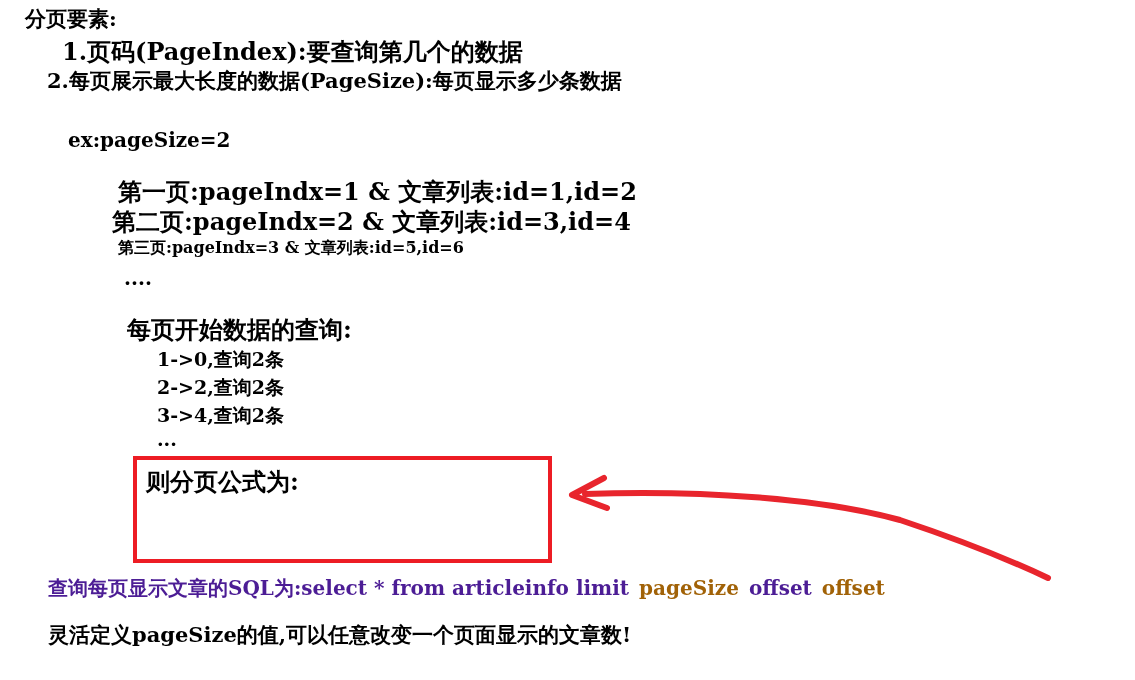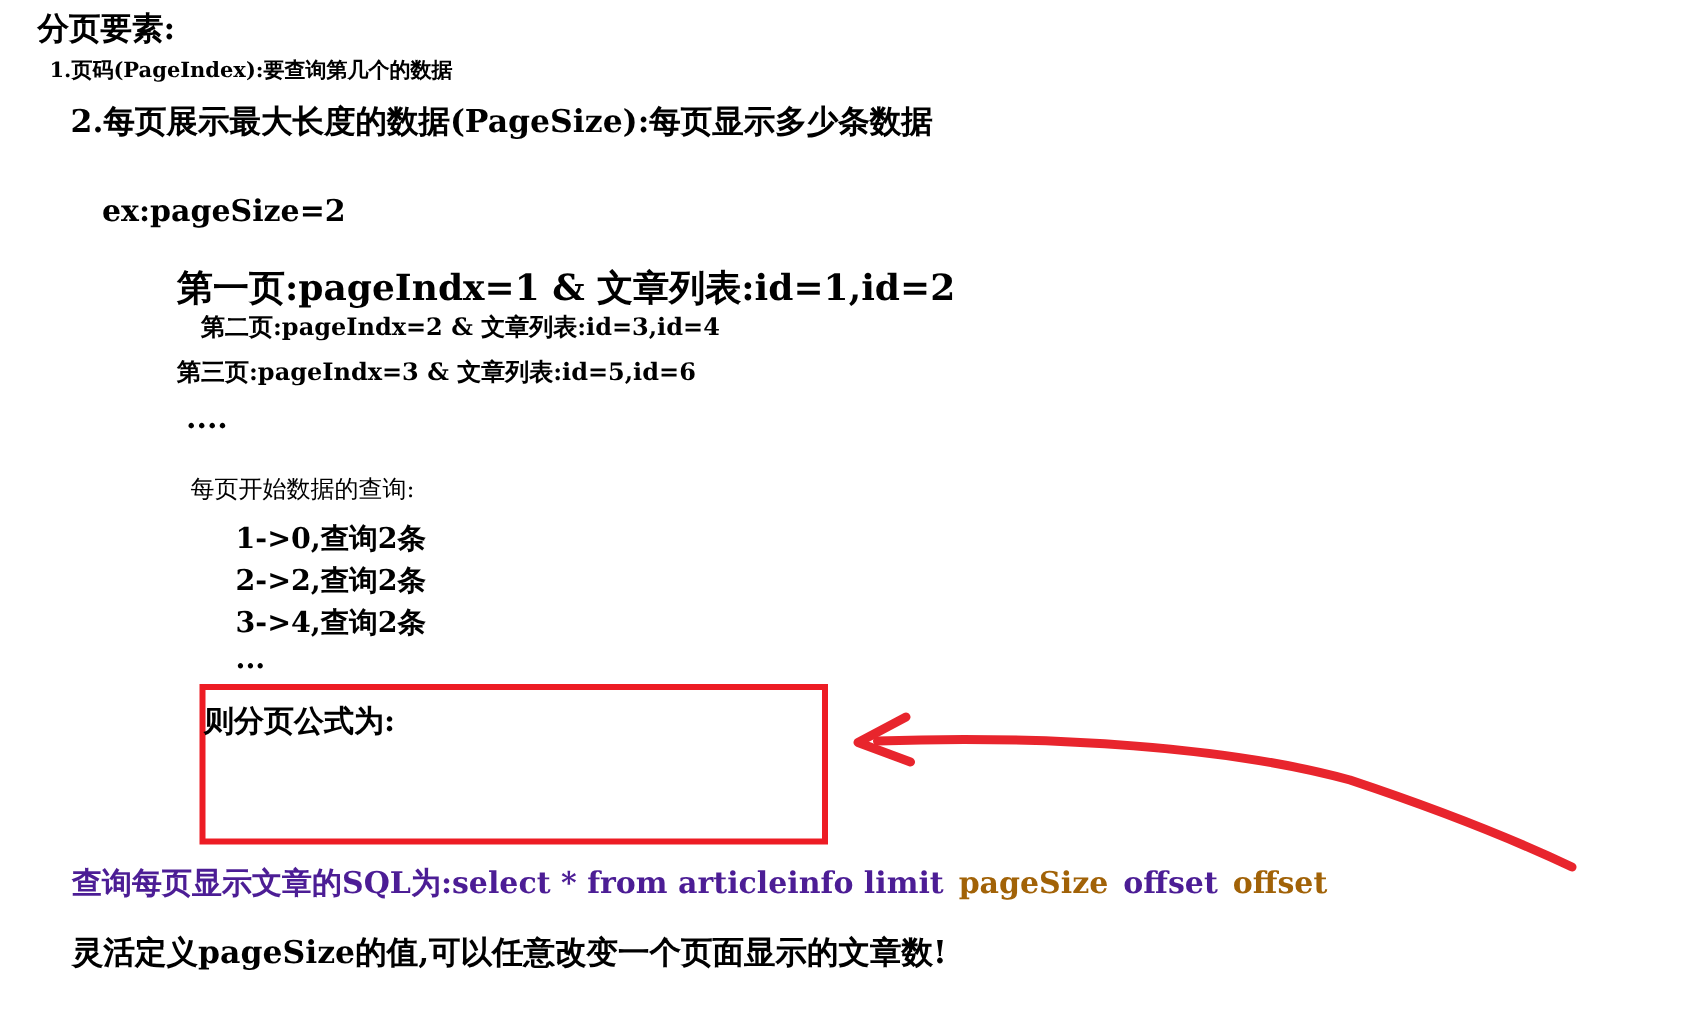--- a/index.html
+++ b/index.html
@@ -20,52 +20,52 @@
   .txt {
     position: absolute;
     white-space: pre;
     line-height: 1.0;
     font-family: "DejaVu Serif", "Liberation Serif", serif;
     letter-spacing: 0px;
   }
 
   
   .l-title   { left: 25px;  top: 8px;   font-size: 21px; font-weight: bold; }
-  .l-item1   { left: 33px;  top: 40px;  font-size: 14px; font-weight: bold; }
+  .l-item1   { left: 62px;  top: 40px;  font-size: 24px; font-weight: bold; }
   .l-item2   { left: 47px;  top: 70px;  font-size: 21px; font-weight: bold; }
 
   
   .l-ex      { left: 68px;  top: 130px; font-size: 20px; font-weight: bold;
                font-family: "DejaVu Serif", "Liberation Serif", serif; }
 
   
   .l-p1      { left: 118px; top: 180px; font-size: 24px; font-weight: bold; }
-  .l-p2      { left: 134px; top: 210px; font-size: 16px; font-weight: bold; }
+  .l-p2      { left: 112px; top: 210px; font-size: 24px; font-weight: bold; }
   .l-p3      { left: 118px; top: 240px; font-size: 16px; font-weight: bold; }
   .l-pdots   { left: 124px; top: 268px; font-size: 20px; font-weight: bold; }
 
   
-  .l-q-head  { left: 127px; top: 318px; font-size: 16px; font-weight: normal; }
+  .l-q-head  { left: 127px; top: 318px; font-size: 24px; font-weight: bold; }
   .l-q1      { left: 157px; top: 350px; font-size: 19px; font-weight: bold; }
   .l-q2      { left: 157px; top: 378px; font-size: 19px; font-weight: bold; }
   .l-q3      { left: 157px; top: 406px; font-size: 19px; font-weight: bold; }
   .l-qdots   { left: 157px; top: 430px; font-size: 19px; font-weight: bold; }
 
   
   .redbox {
     position: absolute;
     left: 133px;
     top: 456px;
     width: 419px;
     height: 107px;
     border: 4px solid #ED1C24;
     box-sizing: border-box;
     background: transparent;
   }
-  .l-f-head  { left: 136px; top: 470px; font-size: 20px; font-weight: bold; text-align: right; }
+  .l-f-head  { left: 146px; top: 470px; font-size: 24px; font-weight: bold; text-align: right; }
   .l-f-expr  { left: 146px; top: 505px; font-size: 20px; font-weight: bold;
                font-family: "DejaVu Serif", "Liberation Serif", serif; }
 
   
   .l-sql { left: 48px; top: 578px; font-size: 20px; font-weight: bold; }
   .l-sql .red  { color: #4c1d95; }
   .l-sql .blk  { color: #a16207; }
 
   
   .l-bottom { left: 48px; top: 624px; font-size: 21px; font-weight: bold; text-align: center; }

